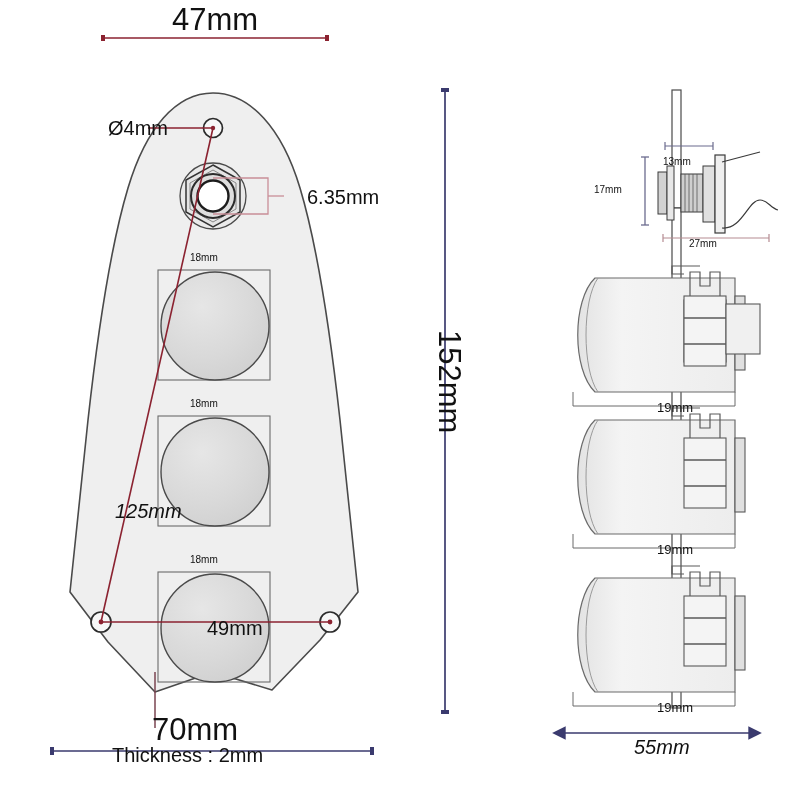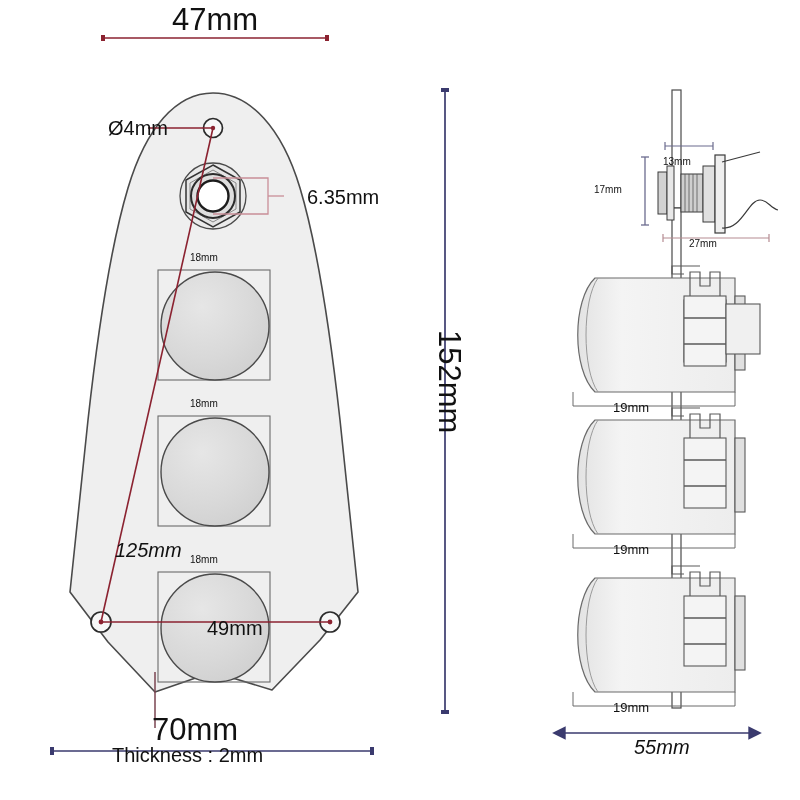--- a/index.html
+++ b/index.html
@@ -39,20 +39,21 @@
   }
   .mid-dim {
     font-size: 20px;
     margin-left: 22px;
   }
   .small-dim {
     font-size: 10px;
   }
   .tiny-dim {
     font-size: 13px;
+    margin-left: 44px;
   }
   .italic {
     font-style: italic;
   }
   .rot90 {
     transform: rotate(90deg);
     transform-origin: left top;
   }
 </style>
 </head>
@@ -239,21 +240,21 @@
   <div class="dim-label big-dim" style="left:172px; top:2px;">47mm</div>
 
   <div class="dim-label mid-dim" style="left:86px; top:117px;">Ø4mm</div>
 
   <div class="dim-label mid-dim" style="left:285px; top:186px;">6.35mm</div>
 
   <div class="dim-label small-dim" style="left:190px; top:252px;">18mm</div>
   <div class="dim-label small-dim" style="left:190px; top:398px;">18mm</div>
   <div class="dim-label small-dim" style="left:190px; top:554px;">18mm</div>
 
-  <div class="dim-label mid-dim italic" style="left:93px; top:539px;text-align:center;">125mm</div>
+  <div class="dim-label mid-dim italic" style="left:93px; top:500px;text-align:center;">125mm</div>
 
   <div class="dim-label mid-dim" style="left:185px; top:617px;text-align:right;">49mm</div>
 
   <div class="dim-label mid-dim" style="left:90px; top:744px;">Thickness : 2mm</div>
 
   <div class="dim-label big-dim" style="left:152px; top:712px;">70mm</div>
 
   <div class="dim-label big-dim rot90" style="left:467px; top:330px;">152mm</div>
 
   <div class="dim-label small-dim" style="left:594px; top:184px;">17mm</div>

